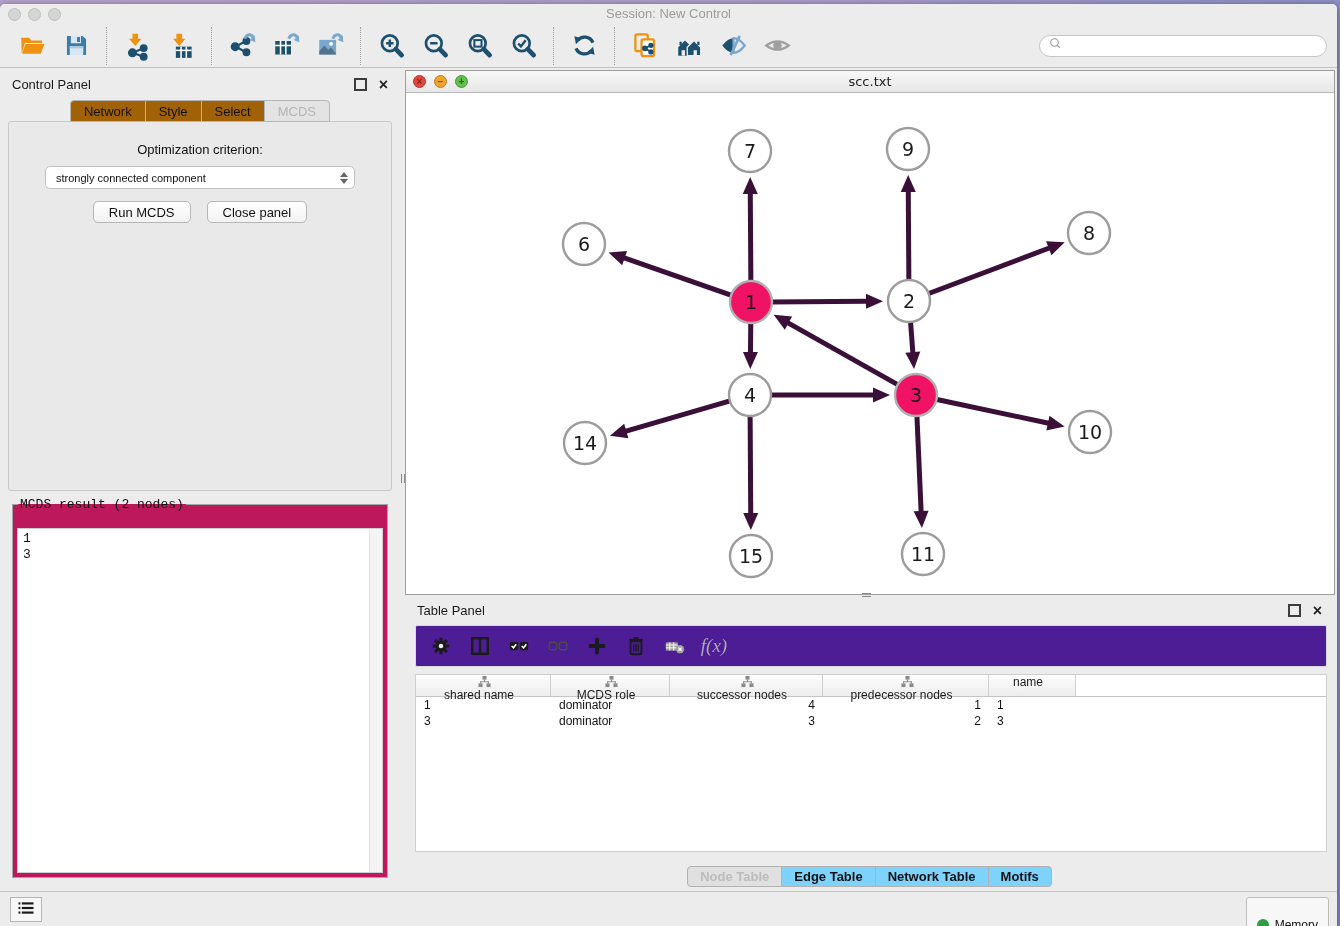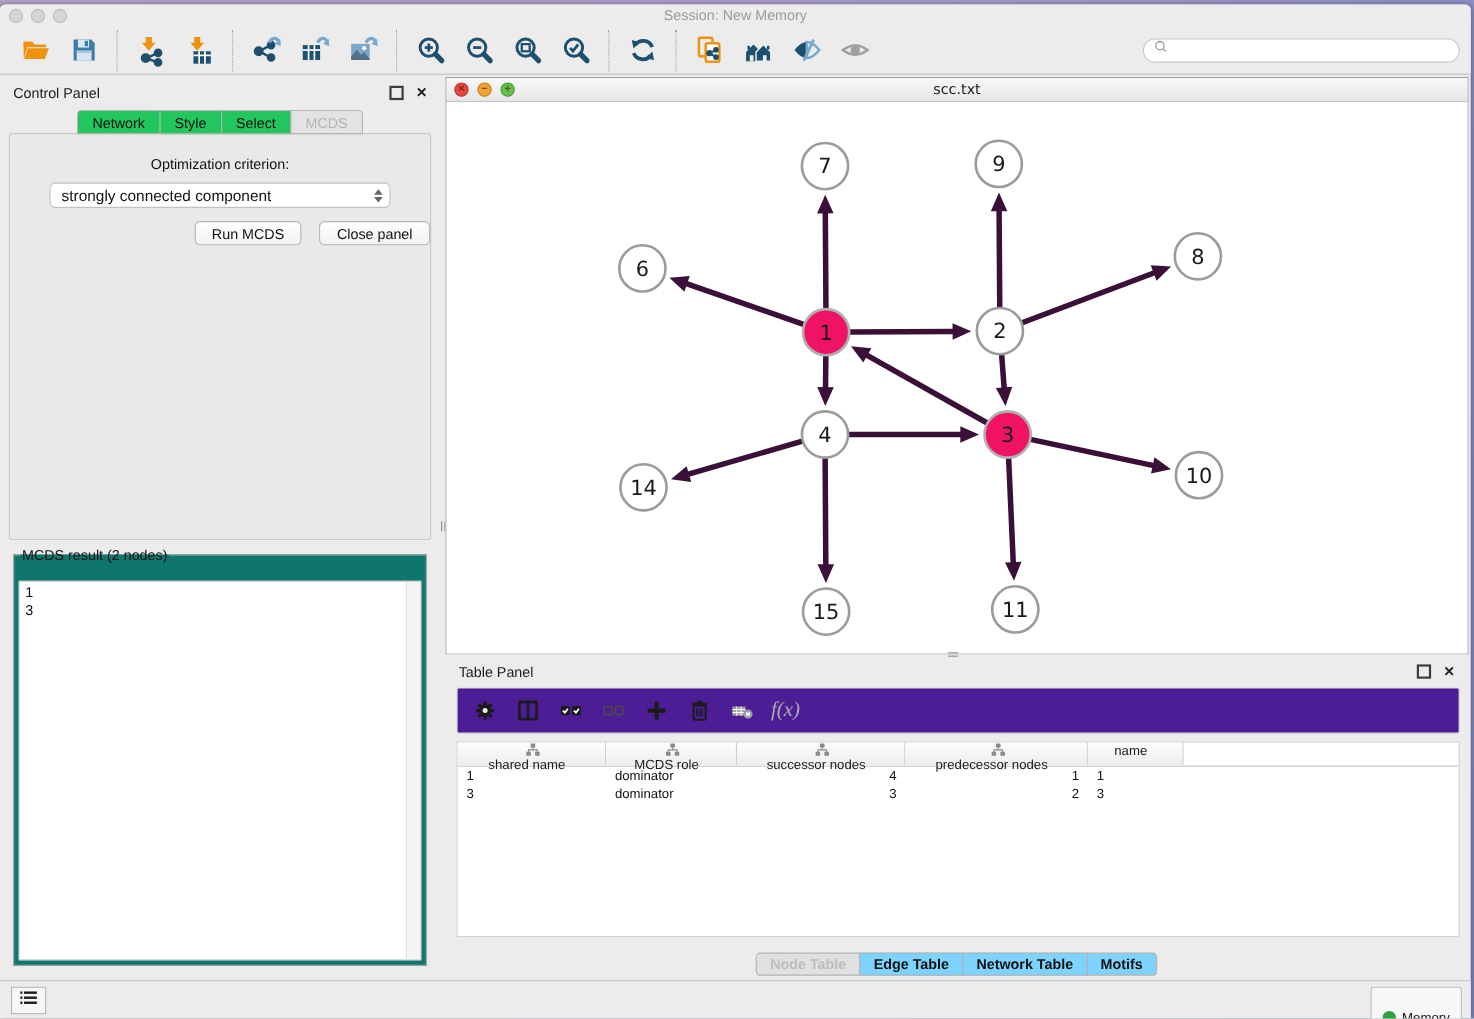--- a/index.html
+++ b/index.html
@@ -28,39 +28,39 @@
   .searchbox input{border:none;outline:none;flex:1;font-size:12px;background:transparent;font-family:"Liberation Sans",sans-serif;}
   
   .main{position:absolute;top:65px;bottom:34px;left:0;right:0;}
   
   .control-panel{position:absolute;left:0;top:0;width:400px;bottom:0;background:#ececec;}
   .panel-header{display:flex;align-items:center;padding:8px 12px 4px 12px;font-size:13px;color:#1a1a1a;}
   .panel-header .sp{flex:1;}
   .wc-float{width:9px;height:9px;border:2px solid #3c3c3c;margin-right:12px;cursor:pointer;}
   .wc-close{font-size:16px;font-weight:800;color:#222;line-height:12px;cursor:pointer;}
   .cp-tabs{display:flex;justify-content:center;margin-top:4px;position:relative;z-index:2;}
-  .tab-top{font-size:13px;padding:3px 13px 2px 13px;background:#22c55e;border:1px solid #b5b5b5;margin-left:-1px;
+  .tab-top{font-size:13px;padding:3px 13px 2px 13px;background:#a16207;border:1px solid #b5b5b5;margin-left:-1px;
     color:#111;cursor:pointer;white-space:nowrap;}
   .tab-top:first-child{border-radius:4px 0 0 0;margin-left:0;}
   .tab-top:last-child{border-radius:0 4px 0 0;}
   .tab-top.sel{background:#e3e3e3;color:#b5b5b5;}
   .cp-body{position:absolute;top:52px;left:8px;right:8px;height:368px;background:#e9e9e9;
     border:1px solid #c9c9c9;border-radius:3px;z-index:1;}
   .opt-label{text-align:center;font-size:13px;color:#111;margin-top:20px;}
   .dropdown{margin:9px auto 0 auto;width:310px;height:23px;background:#fff;border:1px solid #c2c2c2;border-radius:5px;
-    display:flex;align-items:center;font-size:14px;padding:0 6px 0 10px;box-sizing:border-box;cursor:pointer;}
+    display:flex;align-items:center;font-size:11px;padding:0 6px 0 10px;box-sizing:border-box;cursor:pointer;}
   .dropdown .val{flex:1;color:#111;}
   .spinner{display:flex;flex-direction:column;gap:2px;align-items:center;}
   .spinner .up{width:0;height:0;border-left:4px solid transparent;border-right:4px solid transparent;border-bottom:5px solid #666;}
   .spinner .dn{width:0;height:0;border-left:4px solid transparent;border-right:4px solid transparent;border-top:5px solid #666;}
-  .cp-buttons{display:flex;justify-content:flex-end;gap:16px;margin-top:12px;}
+  .cp-buttons{display:flex;justify-content:center;gap:16px;margin-top:12px;}
   .mac-btn{font-family:"Liberation Sans",sans-serif;font-size:13px;color:#111;background:linear-gradient(#ffffff,#f2f2f2);
     border:1px solid #b7b7b7;border-radius:5px;height:22px;padding:0 15px;cursor:pointer;}
   .result-group{position:absolute;left:12px;right:12px;top:428px;bottom:14px;border:1px solid #a5a5a5;
-    margin:0;padding:3px;background:#0f766e;}
+    margin:0;padding:3px;background:#be185d;font-family:Liberation Mono, monospace;}
   .result-group legend{font-size:13px;color:#111;padding:0 2px;margin-left:2px;}
   .result-wrap{position:absolute;left:4px;right:4px;top:16px;bottom:4px;background:#fff;border:1px solid #cfcfcf;}
   .result-box{position:absolute;left:0;top:0;right:13px;bottom:0;font-size:13px;color:#111;padding:2px 5px;
     white-space:pre;line-height:16px;overflow:hidden;}
   .result-scroll{position:absolute;right:0;top:0;width:12px;bottom:0;background:#f4f4f4;border-left:1px solid #e2e2e2;}
   
   .v-divider{position:absolute;left:400px;width:5px;top:0;bottom:0;background:#ececec;}
   .grip-v{position:absolute;left:1px;top:405px;width:2px;height:9px;border-left:1px solid #8a8a8a;border-right:1px solid #8a8a8a;}
   
   .network-window{position:absolute;left:405px;top:1px;width:930px;height:525px;background:#fff;
@@ -112,21 +112,21 @@
 <body>
 
 <div class="window">
 
   <div class="titlebar">
     <div class="traffic">
       <span class="tl"></span>
       <span class="tl"></span>
       <span class="tl"></span>
     </div>
-    <div class="title">Session: New Memory</div>
+    <div class="title">Session: New Control</div>
   </div>
 
   <div class="toolbar">
     <div class="tb-icons" id="tb-icons">
         <span class="tb-icon">
           <svg viewBox="0 0 24 24" width="27" height="27" style="overflow:visible">
             <path d="M2 5 h7 l2 2.5 h9.5 v2.2 H5.2 L2.4 19z" fill="#ee9210"></path>
             <path d="M5.6 10.6 h17 L19.4 19.3 H2.7z" fill="#ee9210"></path>
           </svg>
         </span>

